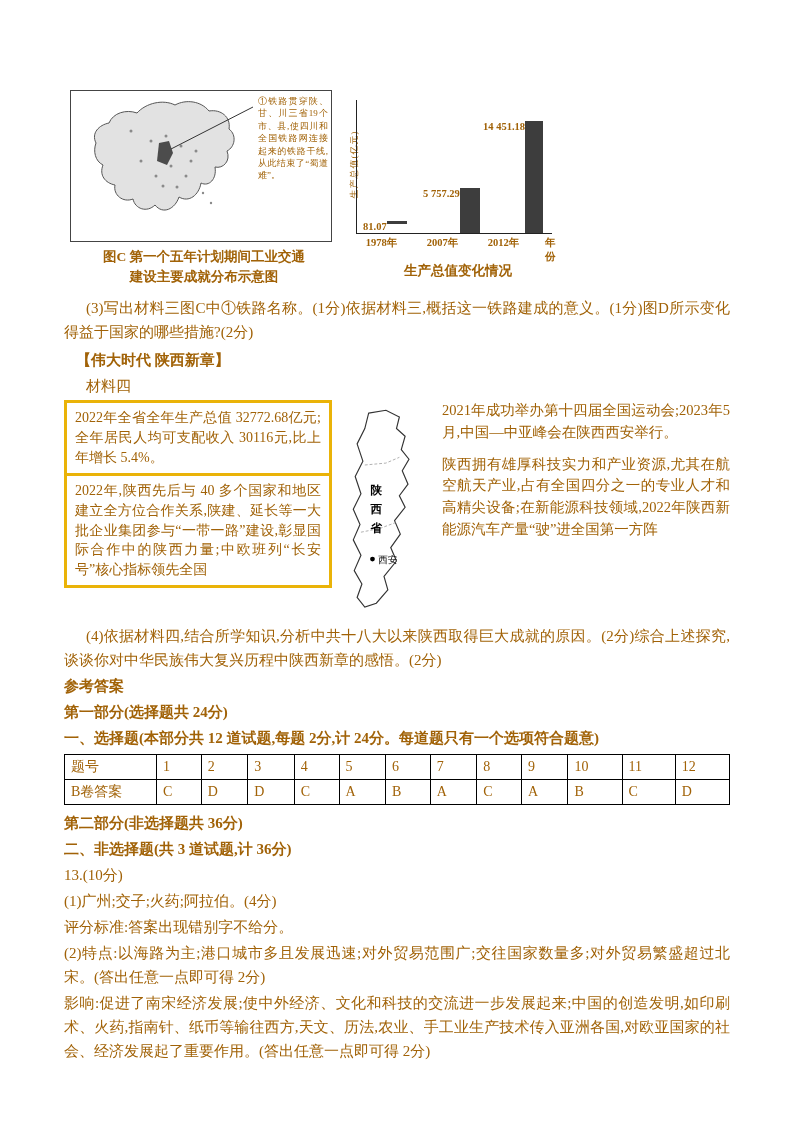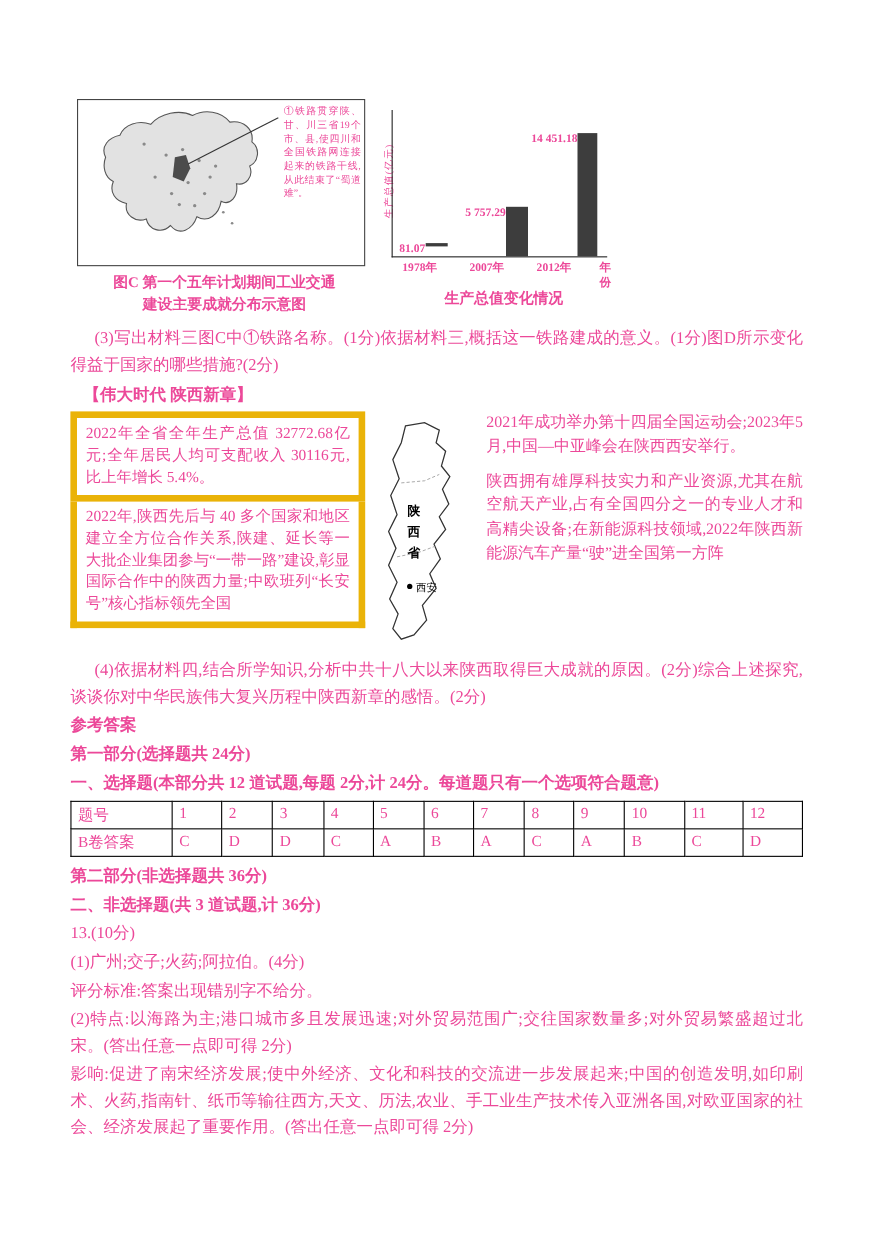--- a/index.html
+++ b/index.html
@@ -3,21 +3,21 @@
 <meta charset="utf-8">
 <style>
   * { box-sizing: border-box; }
   html,body { margin:0; padding:0; background:#ffffff; }
   .page {
     position: relative;
     width: 794px; height: 1123px;
     margin: 0 auto;
     background: #fff;
     font-family: "Liberation Serif", serif;
-    color: #ec4899;
+    color: #a16207;
     font-size: 15px;
     padding: 90px 64px 30px 64px;
     overflow: hidden;
   }
 
   
   .figures-row { display: flex; margin-left: 6px; margin-bottom: 10px; }
   .figc { width: 268px; }
   .figc-box {
     position: relative;
@@ -75,21 +75,21 @@
   .indent { text-indent: 22px; }
   .bold { font-weight: bold; }
   .center { text-align: left; }
   .sec-head { font-weight: bold; margin: 4px 0 2px 12px; }
   .mat-label { margin: 2px 0 2px 22px; }
 
   
   .material4 { display: flex; margin: 2px 0 4px 0; }
   .m4-left { width: 268px; flex: none; }
   .m4-cell {
-    border: 6px solid #eab308;
+    border: 3px solid #eab308;
     padding: 5px 8px;
     font-size: 14px; line-height: 1.42;
     text-align: justify;
   }
   .m4-cell + .m4-cell { border-top: none; }
   .m4-map { width: 104px; flex: none; display: flex; align-items: flex-start; justify-content: center; padding-top: 6px; }
   .m4-right { flex: 1; padding-left: 6px; }
   .m4-rblock { font-size: 14.5px; line-height: 1.5; text-align: justify; margin-bottom: 10px; }
 
   
@@ -172,20 +172,21 @@
       </div>
       <figcaption class="fig-caption">
         <div>生产总值变化情况</div>
       </figcaption>
     </figure>
   </div>
 
   <p class="para indent">(3)写出材料三图C中①铁路名称。(1分)依据材料三,概括这一铁路建成的意义。(1分)图D所示变化得益于国家的哪些措施?(2分)</p>
 
   <p class="para sec-head">【伟大时代  陕西新章】</p>
+  <p class="para mat-label">材料四</p>
 
   <div class="material4">
     <div class="m4-left">
       <div class="m4-cell">2022年全省全年生产总值 32772.68亿元;全年居民人均可支配收入 30116元,比上年增长 5.4%。</div>
       <div class="m4-cell">2022年,陕西先后与 40 多个国家和地区建立全方位合作关系,陕建、延长等一大批企业集团参与“一带一路”建设,彰显国际合作中的陕西力量;中欧班列“长安号”核心指标领先全国</div>
     </div>
     <div class="m4-map">
       <svg width="96" height="214" viewBox="0 0 100 220">
         <path d="M 34,6 L 52,3 L 66,10 L 63,22 L 72,30 L 68,44 L 76,54 L 69,66 L 75,80 L 66,92
                  L 72,104 L 61,118 L 67,132 L 57,146 L 63,160 L 50,176 L 54,190 L 42,204 L 30,208

